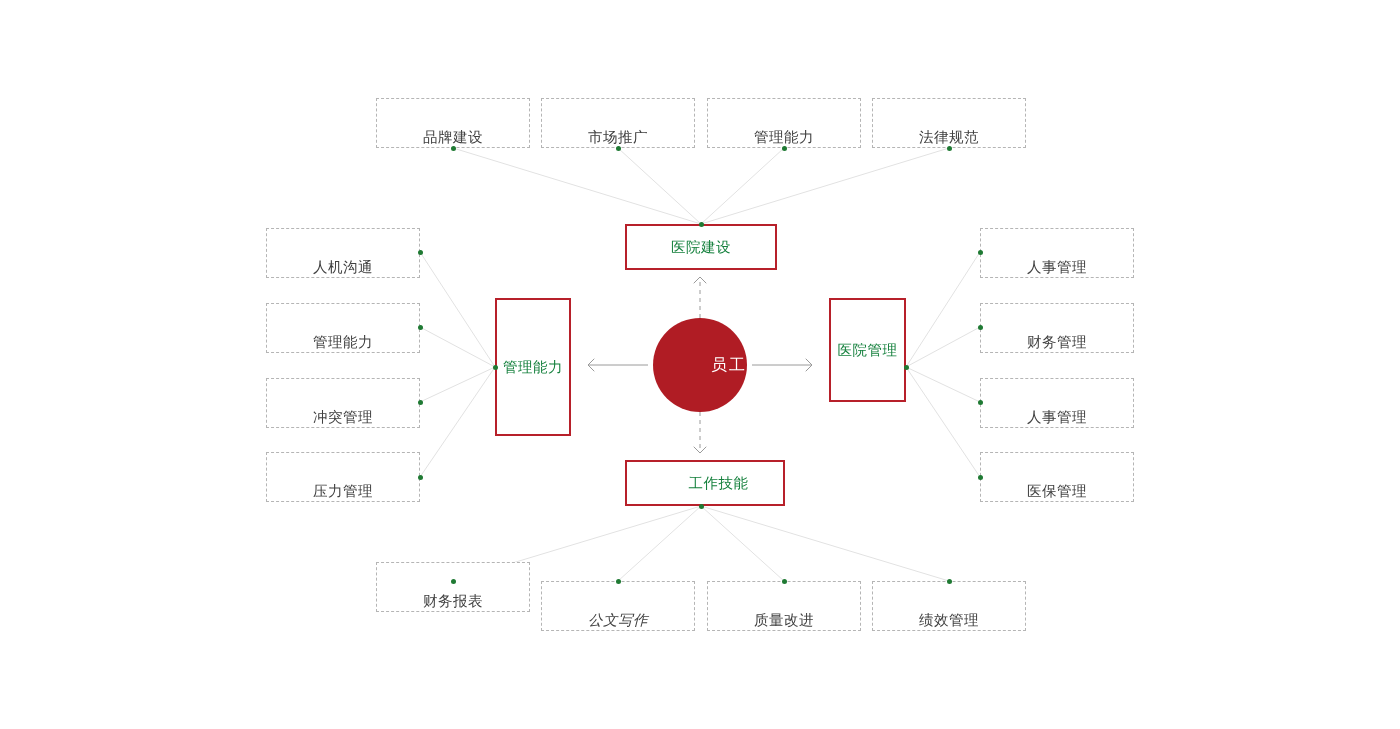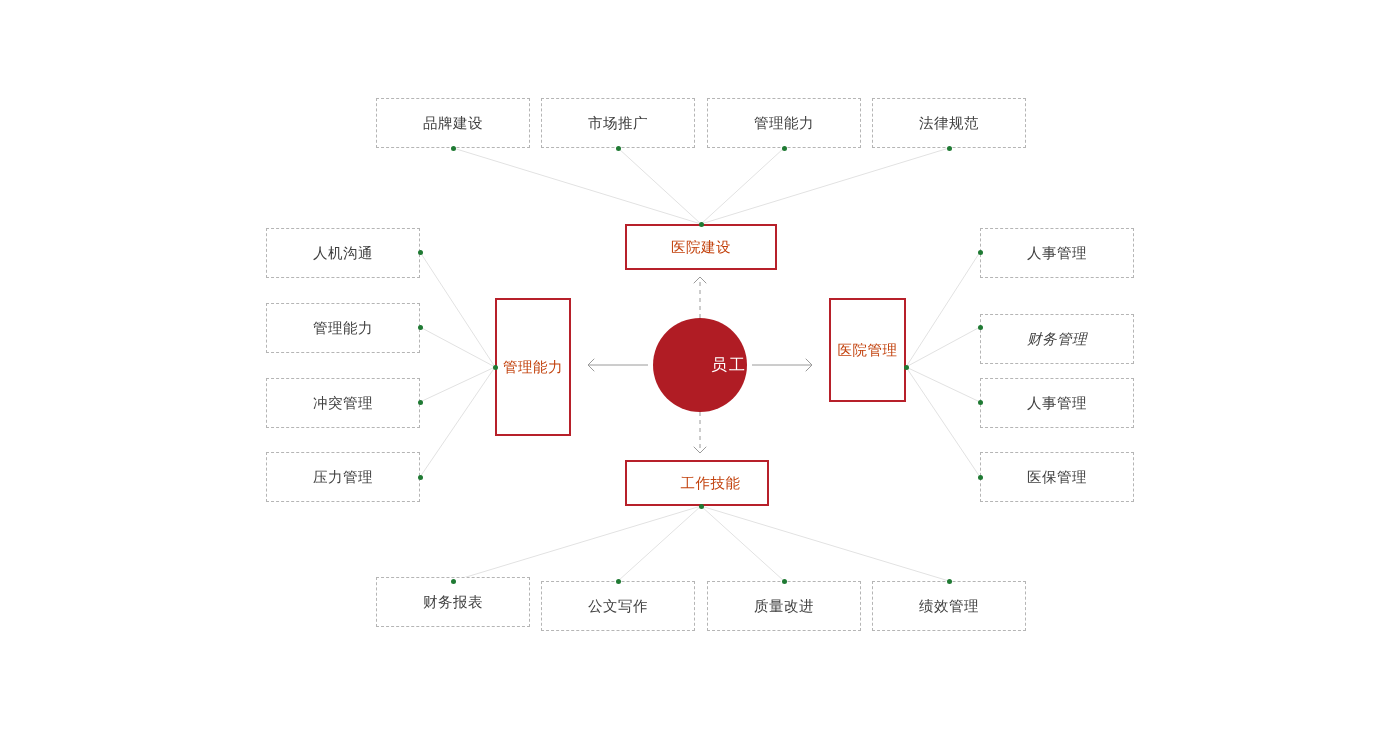--- a/index.html
+++ b/index.html
@@ -31,24 +31,25 @@
     align-items: center;
     justify-content: center;
     text-align: center;
     background: #ffffff;
   }
   .leaf {
     border: 1px dashed #b5b5b5;
     color: #404040;
     font-size: 14.5px;
     letter-spacing: 0.5px;
+    align-items: flex-end;
   }
   .branch {
     border: 2px solid #b7202a;
-    color: #c2410c;
+    color: #15803d;
     font-size: 14.5px;
     letter-spacing: 0.5px;
   }
   .core {
     position: absolute;
     border-radius: 50%;
     background: #b01c24;
     color: #ffffff;
     display: flex;
     align-items: center;
@@ -117,51 +118,51 @@
       </div>
       <div class="node leaf" style="left: 266px; top: 378px; width: 154px; height: 50px;">
         <span>冲突管理</span>
       </div>
       <div class="node leaf" style="left: 266px; top: 452px; width: 154px; height: 50px;">
         <span>压力管理</span>
       </div>
       <div class="node leaf" style="left: 980px; top: 228px; width: 154px; height: 50px;">
         <span>人事管理</span>
       </div>
-      <div class="node leaf" style="left: 980px; top: 314px; width: 154px; height: 50px; font-style: italic;">
+      <div class="node leaf" style="left: 980px; top: 303px; width: 154px; height: 50px;">
         <span>财务管理</span>
       </div>
       <div class="node leaf" style="left: 980px; top: 378px; width: 154px; height: 50px;">
         <span>人事管理</span>
       </div>
       <div class="node leaf" style="left: 980px; top: 452px; width: 154px; height: 50px;">
         <span>医保管理</span>
       </div>
-      <div class="node leaf" style="left: 376px; top: 577px; width: 154px; height: 50px;">
+      <div class="node leaf" style="left: 376px; top: 562px; width: 154px; height: 50px;">
         <span>财务报表</span>
       </div>
-      <div class="node leaf" style="left: 541px; top: 581px; width: 154px; height: 50px;">
+      <div class="node leaf" style="left: 541px; top: 581px; width: 154px; height: 50px; font-style: italic;">
         <span>公文写作</span>
       </div>
       <div class="node leaf" style="left: 707px; top: 581px; width: 154px; height: 50px;">
         <span>质量改进</span>
       </div>
       <div class="node leaf" style="left: 872px; top: 581px; width: 154px; height: 50px;">
         <span>绩效管理</span>
       </div>
       <div class="node branch" style="left: 625px; top: 224px; width: 152px; height: 46px;">
         <span>医院建设</span>
       </div>
       <div class="node branch" style="left: 495px; top: 298px; width: 76px; height: 138px;">
         <span>管理能力</span>
       </div>
       <div class="node branch" style="left: 829px; top: 298px; width: 77px; height: 104px;">
         <span>医院管理</span>
       </div>
-      <div class="node branch" style="left: 625px; top: 460px; width: 144px; height: 46px; padding-left: 27px;">
+      <div class="node branch" style="left: 625px; top: 460px; width: 160px; height: 46px; padding-left: 27px;">
         <span>工作技能</span>
       </div>
       <div class="core" style="left: 653px; top: 318px; width: 94px; height: 94px;">
         <span>员工</span>
       </div>
       <div class="dot" style="left: 450.5px; top: 145.5px; background: rgb(31, 122, 51);"></div>
       <div class="dot" style="left: 615.5px; top: 145.5px; background: rgb(31, 122, 51);"></div>
       <div class="dot" style="left: 781.5px; top: 145.5px; background: rgb(31, 122, 51);"></div>
       <div class="dot" style="left: 946.5px; top: 145.5px; background: rgb(31, 122, 51);"></div>
       <div class="dot" style="left: 417.5px; top: 249.5px; background: rgb(31, 122, 51);"></div>

